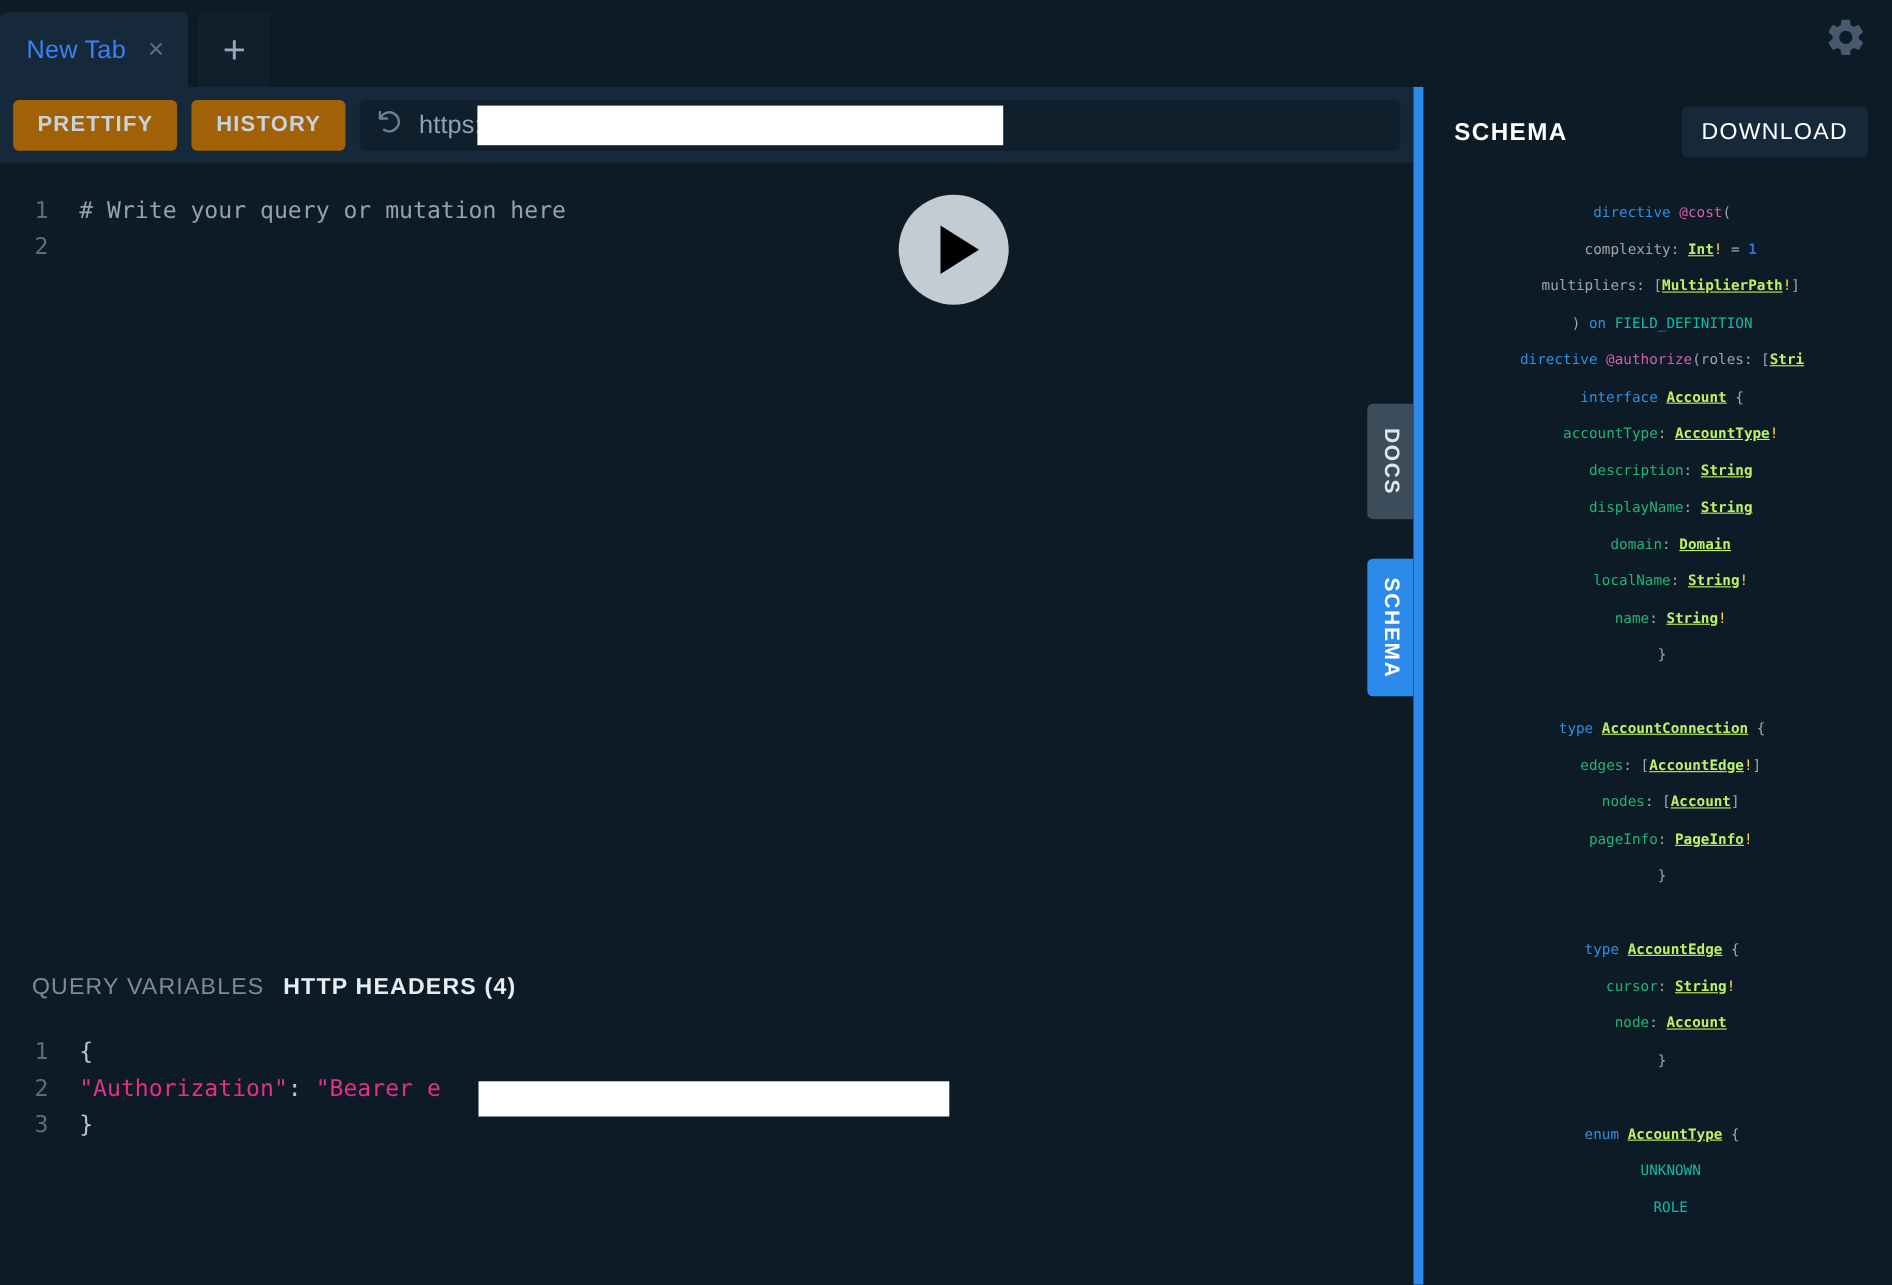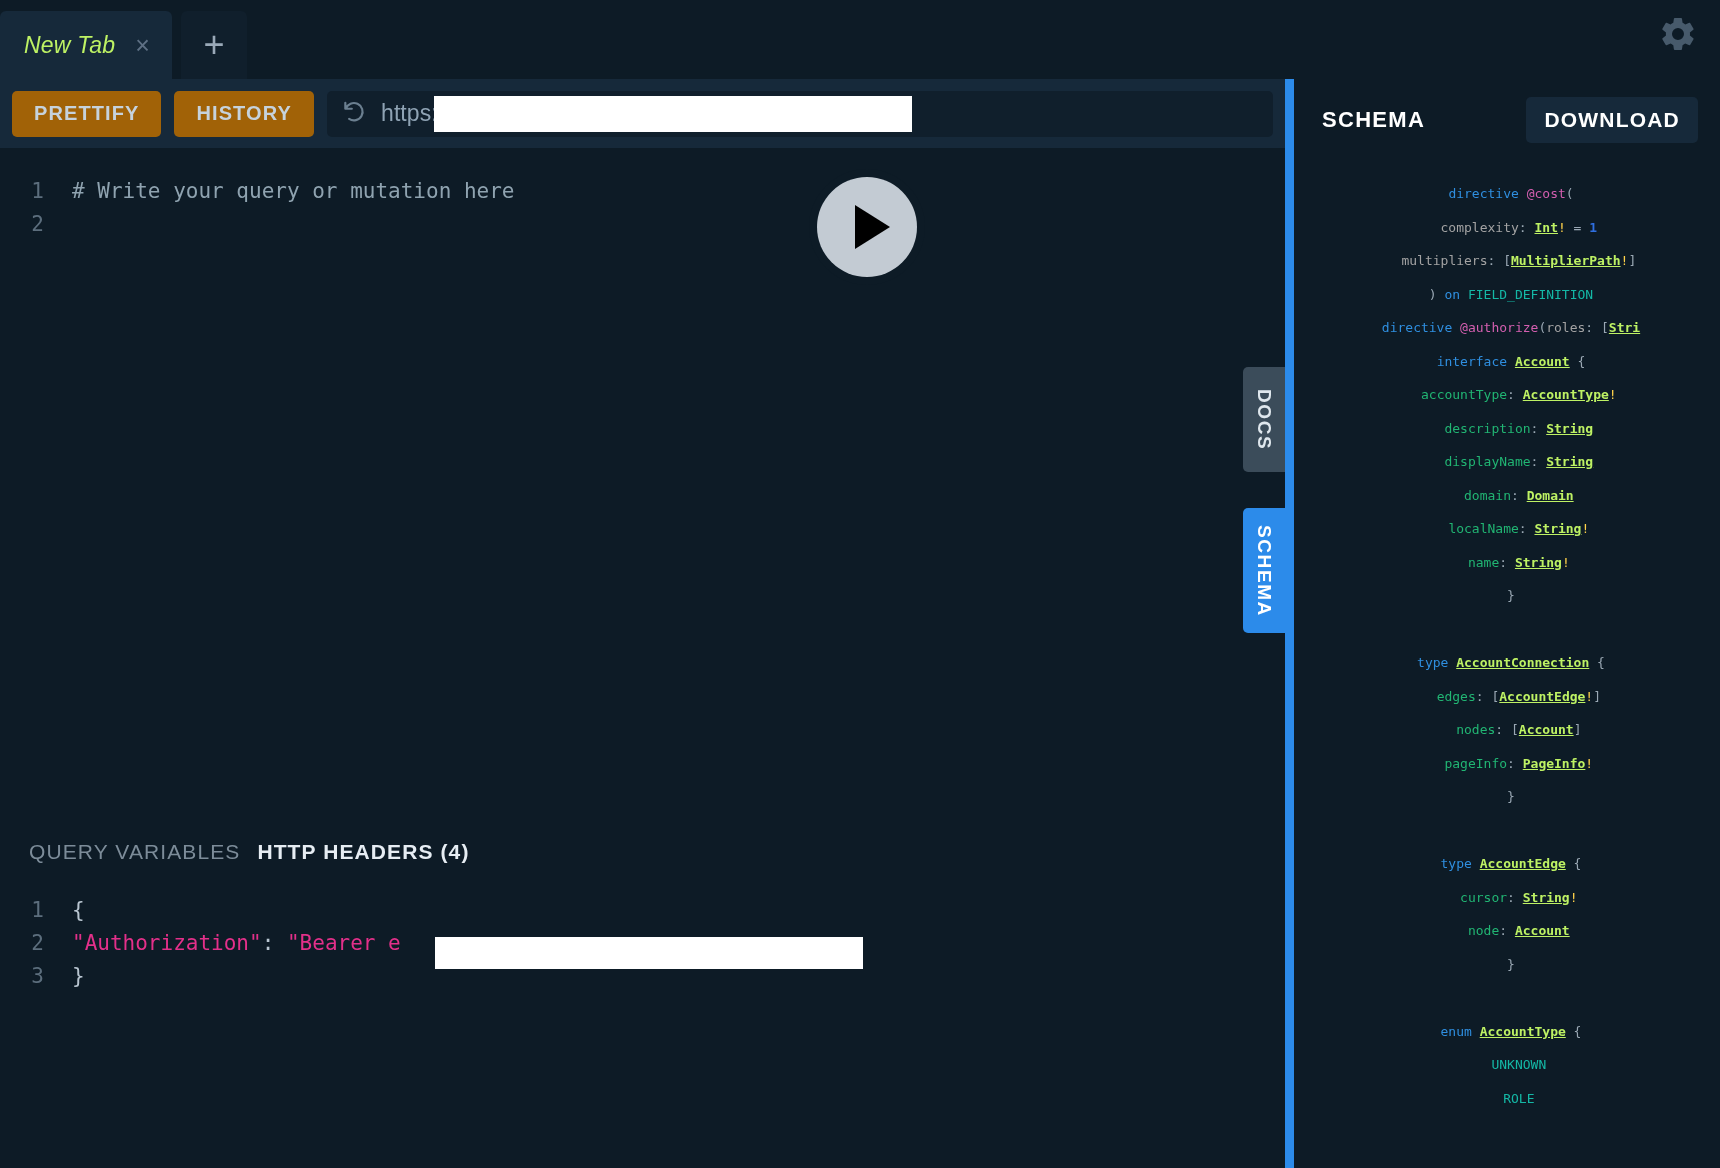--- a/index.html
+++ b/index.html
@@ -32,25 +32,24 @@
     border-top-left-radius: 6px;
     border-top-right-radius: 6px;
     display: flex;
     align-items: center;
     padding: 0 22px 0 24px;
     gap: 20px;
     cursor: pointer;
     margin-left: 0px;
   }
   .tab-label {
-    color: #bef264;
+    color: #3b82f6;
     font-size: 23px;
     letter-spacing: 0.2px;
     white-space: nowrap;
-    font-style: italic;
   }
   .tab-close {
     color: #5e7084;
     font-size: 25px;
     line-height: 1;
     font-weight: 300;
   }
   .tab-add {
     width: 66px; height: 68px;
     background: #101f2c;
@@ -186,21 +185,21 @@
     width: 0; height: 0;
     border-left: 35px solid #000000;
     border-top: 22px solid transparent;
     border-bottom: 22px solid transparent;
     margin-left: 10px;
   }
 
   
   .vars-pane {
     position: absolute;
-    left: 0; top: 812px;
+    left: 0; top: 858px;
     width: 861px; height: 310px;
     background: #0d1b26;
   }
   .vars-tabs {
     display: flex;
     align-items: center;
     gap: 17px;
     padding: 28px 0 0 29px;
   }
   .vtab {
@@ -240,21 +239,21 @@
   .schema-title {
     color: #ffffff;
     font-size: 22px;
     font-weight: 700;
     letter-spacing: 1.3px;
   }
   .dl-btn {
     background: #16293a;
     color: #ffffff;
     font-size: 21px;
-    font-weight: 700;
+    font-weight: 400;
     letter-spacing: 1.2px;
     height: 46px;
     padding: 0 18px;
     border-radius: 5px;
     display: flex;
     align-items: center;
     cursor: pointer;
     border: none;
     font-family: "Liberation Sans", sans-serif;
     text-align: right;

